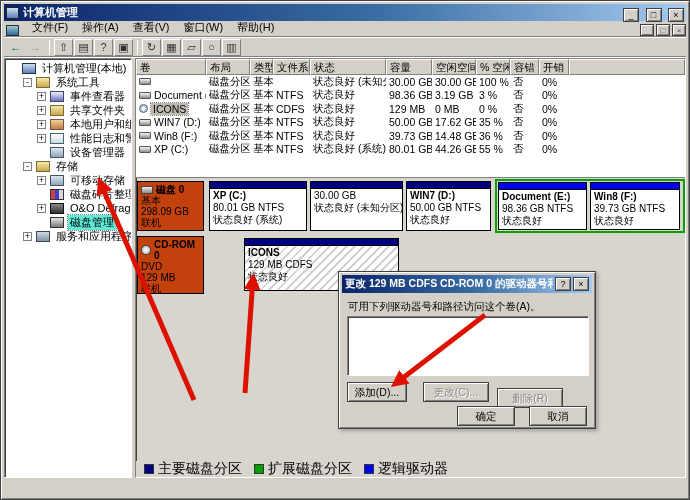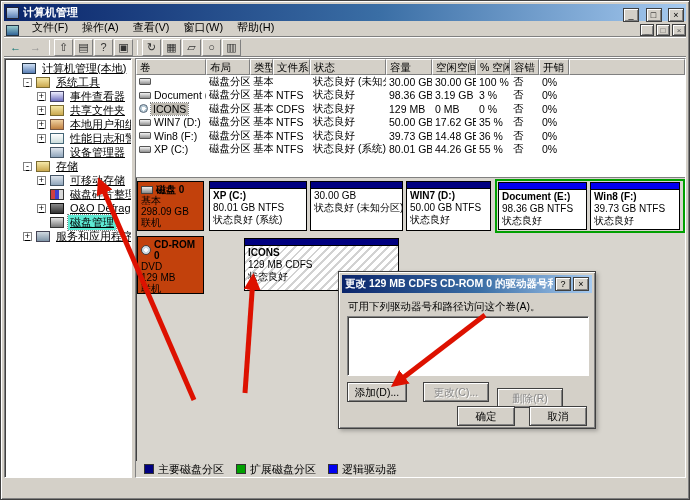--- a/index.html
+++ b/index.html
@@ -39,21 +39,21 @@
     color:#333; background:#d4d0c8; border:1px solid transparent; }
   .tbi.raised { border:1px solid; border-color:#fff #808080 #808080 #fff; }
   .tbi.back { color:#007070; font-weight:bold; }
   .tbi.fwd { color:#909090; font-weight:bold; }
   .tsep { width:1px; height:15px; background:#808080; border-right:1px solid #fff; margin:0 3px; }
 
   
   .content { position:absolute; left:3px; top:57px; right:3px; bottom:21px; }
   .left-pane { position:absolute; left:0; top:0; width:128px; bottom:0;
     background:#ffffff; border:1px solid; border-color:#808080 #fff #fff #808080;
-    box-shadow: inset 1px 1px 0 #404040; overflow:hidden; font-size:11px;text-decoration:underline; }
+    box-shadow: inset 1px 1px 0 #404040; overflow:hidden; font-size:11px; }
   .splitter { position:absolute; left:128px; top:0; width:3px; bottom:0; background:#d4d0c8; }
   .right-pane { position:absolute; left:131px; right:0; top:0; bottom:0;
     border:1px solid; border-color:#808080 #fff #fff #808080;
     box-shadow: inset 1px 1px 0 #404040;
     background:#d8d5ce; display:flex; flex-direction:column; }
 
   
   .tree { padding:2px 0 0 2px; }
   .ti { display:flex; align-items:center; height:14px; white-space:nowrap; }
   .ti.d0 { padding-left:2px; } .ti.d1 { padding-left:16px; } .ti.d2 { padding-left:30px; }
@@ -111,21 +111,21 @@
   .pname { font-size:10px; font-weight:bold; padding:1px 3px 0; line-height:12px; white-space:nowrap; }
   .pinfo { font-size:10px; padding:0 3px; line-height:12px; white-space:nowrap; }
   .extwrap { position:absolute; top:-2px; height:54px; border:2px solid #00a000;
     padding:1px; display:flex; gap:3px; }
   .extwrap .part { position:relative; top:0; height:48px; flex:none; }
   .part.hatched { background:repeating-linear-gradient(135deg,#ffffff 0 4px,#d2d2d2 4px 6px); }
   .part.cdrom { top:2px; height:53px; }
 
   
   .legend { height:16px; flex:none; display:flex; align-items:center; gap:12px;
-    padding-left:8px; font-size:11px; background:#d8d5ce; }
+    padding-left:8px; font-size:14px; background:#d8d5ce; }
   .leg { display:flex; align-items:center; gap:4px; }
   .lsw { width:10px; height:10px; border:1px solid #333; }
   .lsw.primary { background:#000080; } .lsw.extended { background:#00a000; } .lsw.logical { background:#0000f0; }
 
   
   .dialog { position:absolute; left:337px; top:270px; width:258px; height:158px;
     background:#d4d0c8; border:1px solid #404040; z-index:40;
     box-shadow: inset 1px 1px 0 #fff, inset -1px -1px 0 #808080, 2px 2px 4px rgba(0,0,0,.25); }
   .dlg-title { position:absolute; left:3px; top:3px; right:3px; height:18px;
     background:linear-gradient(to right,#0a246a,#3a6ea5 55%,#a6caf0);

